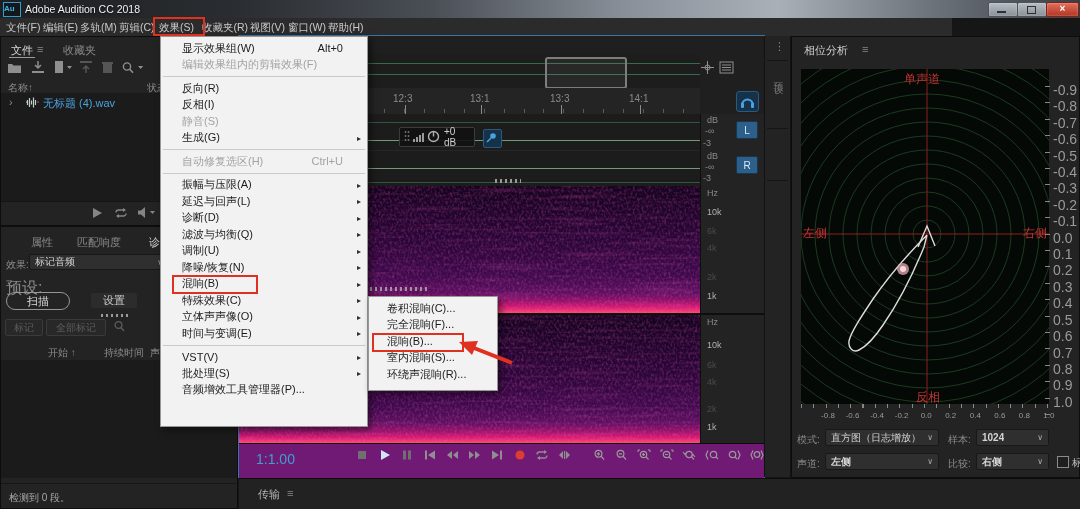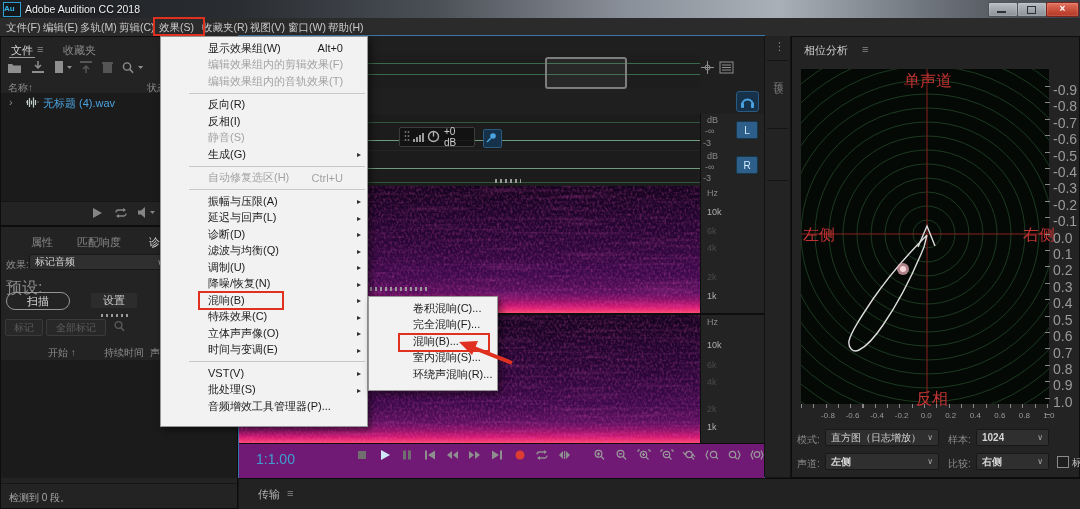--- a/index.html
+++ b/index.html
@@ -12,48 +12,48 @@
   .aulogo{left:3px;top:2px;width:16px;height:13px;background:#15181a;border:1px solid #2e9fd0;
     color:#35b5e8;font-size:8px;font-weight:bold;line-height:12px;}
   .wtitle{left:25px;top:3px;font-size:10.5px;color:#f0f0f0;text-shadow:0 1px 2px rgba(0,0,0,.8);}
   .winbtn{top:2px;height:13px;border:1px solid #4e5358;border-radius:2px;
     background:linear-gradient(#b8bec4,#888f96);box-shadow:inset 0 0 2px rgba(255,255,255,.5);}
   .winbtn.close{background:linear-gradient(#e2705c,#b23422);border-color:#7d241a;}
   .glyph-min{position:absolute;left:8px;top:8px;width:9px;height:2px;background:#2d3034;}
   .glyph-max{position:absolute;left:9px;top:3px;width:7px;height:6px;border:1.5px solid #2d3034;}
   .glyph-close{color:#fff;font-size:10px;font-weight:bold;text-align:center;line-height:12px;display:block;}
   
-  .menubar{left:0;top:18px;width:1080px;height:18px;background:#2b2b2b;border-bottom:1px solid #0a0a0a;}
+  .menubar{left:0;top:18px;width:952px;height:18px;background:#2b2b2b;border-bottom:1px solid #0a0a0a;}
   .mbi{position:absolute;top:3px;font-size:10.5px;color:#c9c9c9;white-space:nowrap;}
   
   .panel{background:#232323;border:1px solid #0d0d0d;box-sizing:border-box;}
   .well{background:#1b1b1b;}
   .dim{color:#8a8a8a;}
   .dd{display:flex;align-items:center;justify-content:space-between;background:#2f2f2f;
       border:1px solid #181818;border-radius:2px;color:#d4d4d4;font-size:10px;padding:0 5px;box-sizing:border-box;}
   .dd .val{overflow:hidden;white-space:nowrap;}
   .chev{color:#a8a8a8;font-size:8px;margin-left:4px;}
   .lrbtn{width:20px;height:16px;background:#2d5f8a;border:1px solid #16384f;border-radius:2px;color:#d4ecff;
       font-size:10px;display:flex;align-items:center;justify-content:center;}
   
-  .menu{background:#f2f2f2;border:1px solid #979797;box-shadow:3px 3px 7px rgba(0,0,0,.5);z-index:50;padding-top:3px;box-sizing:border-box;padding-left:26px;}
+  .menu{background:#f2f2f2;border:1px solid #979797;box-shadow:3px 3px 7px rgba(0,0,0,.5);z-index:50;padding-top:3px;box-sizing:border-box;}
   .mi{position:relative;height:16.5px;display:flex;align-items:center;padding:0 24px 0 21px;
       font-size:11px;color:#1b1b1b;white-space:nowrap;}
   .mi .sc{margin-left:auto;}
   .mi.dis{color:#a3a3a3;}
   .mi .ar{position:absolute;right:6px;top:4px;font-size:8px;color:#2a2a2a;}
   .msep{height:1px;background:#c9c9c9;margin:3px 2px;}
   .mi.redbox::after{content:"";position:absolute;left:11px;top:-1px;width:82px;height:15px;border:2px solid #e0301f;}
   .mi2.redbox2::after{content:"";position:absolute;left:3px;top:0;width:88px;height:15px;border:2px solid #e0301f;}
   .annotbox{border:2px solid #e0301f;z-index:60;}
   
   .vscale{white-space:pre-line;line-height:16.4px;font-size:14px;color:#9a9a9a;}
   .hscale{display:flex;justify-content:space-between;font-size:8px;color:#9a9a9a;}
   .hscale span{width:24px;text-align:center;}
-  .redlab{color:#c23434;font-size:16px;}
+  .redlab{color:#c23434;font-size:12px;}
   .vticks{background:repeating-linear-gradient(to bottom,#888 0 1px,transparent 1px 16.4px);}
   .hticks{background:repeating-linear-gradient(to right,#888 0 1px,transparent 1px 12.3px);}
   .rulerticks{background:repeating-linear-gradient(to right,#5a5a5a 0 1px,transparent 1px 19.9px);}
   .grip{background:repeating-linear-gradient(to right,#9a9a9a 0 2px,transparent 2px 5px);}
   .smallbtn{background:#282828;border:1px solid #3a3a3a;border-radius:2px;color:#5c5c5c;
       font-size:10px;display:flex;align-items:center;justify-content:center;}
   .vert{writing-mode:vertical-rl;letter-spacing:2px;}
 </style>
 </head>
 <body>
@@ -216,20 +216,31 @@
           <circle cx="7.5" cy="7.5" r="2.5" stroke="#8f8f8f" fill="none"></circle>
         </svg>
     </span>
     <span class="ab" style="left:480px;top:24px;">
       <svg width="15" height="15">
           <rect x="1" y="2" width="13" height="11" stroke="#8f8f8f" fill="none"></rect>
           <path d="M3,5 h9 M3,7.5 h9 M3,10 h9" stroke="#8f8f8f"></path>
         </svg>
     </span>
 
+    <div class="ab" style="left:0;top:52px;width:461px;height:26px;background:#242424;border-bottom:1px solid #0a0a0a;">
+      <span class="ab dim" style="left:154px;top:5px;font-size:10px;">12:3</span>
+      <span class="ab dim" style="left:231px;top:5px;font-size:10px;">13:1</span>
+      <span class="ab dim" style="left:311px;top:5px;font-size:10px;">13:3</span>
+      <span class="ab dim" style="left:390px;top:5px;font-size:10px;">14:1</span>
+      <div class="ab rulerticks" style="left:6px;top:21px;width:450px;height:4px;"></div>
+      <div class="ab" style="left:166px;top:17px;width:1px;height:9px;background:#8a8a8a;"></div>
+      <div class="ab" style="left:242px;top:17px;width:1px;height:9px;background:#8a8a8a;"></div>
+      <div class="ab" style="left:322px;top:17px;width:1px;height:9px;background:#8a8a8a;"></div>
+      <div class="ab" style="left:401px;top:17px;width:1px;height:9px;background:#8a8a8a;"></div>
+    </div>
     <span class="ab" style="left:497px;top:55px;width:21px;height:19px;background:#16324a;border:1px solid #2a5a80;border-radius:3px;">
       <svg width="21" height="19">
           <path d="M5,13 a5.5,5.5 0 0 1 11,0" stroke="#4aa3e0" stroke-width="2" fill="none"></path>
           <rect x="4" y="11" width="3" height="5" rx="1" fill="#4aa3e0"></rect>
           <rect x="14" y="11" width="3" height="5" rx="1" fill="#4aa3e0"></rect>
         </svg>
     </span>
 
     <div class="ab" style="left:0;top:78px;width:461px;height:72px;background:#1c1c1c;">
       <div class="ab" style="left:0;top:8px;width:461px;height:1px;background:#31573f;"></div>
@@ -544,23 +555,20 @@
   </div>
 
   <div class="ab menu" style="left:160px;top:36px;width:208px;height:391px;">
     <div class="mi">
         <span>显示效果组(W)</span>
         <span class="sc">Alt+0</span>
       </div>
     <div class="mi dis">
         <span>编辑效果组内的剪辑效果(F)</span>
       </div>
-    <div class="mi dis">
-        <span>编辑效果组内的音轨效果(T)</span>
-      </div>
     <div class="msep"></div>
     <div class="mi">
         <span>反向(R)</span>
       </div>
     <div class="mi">
         <span>反相(I)</span>
       </div>
     <div class="mi dis">
         <span>静音(S)</span>
       </div>

